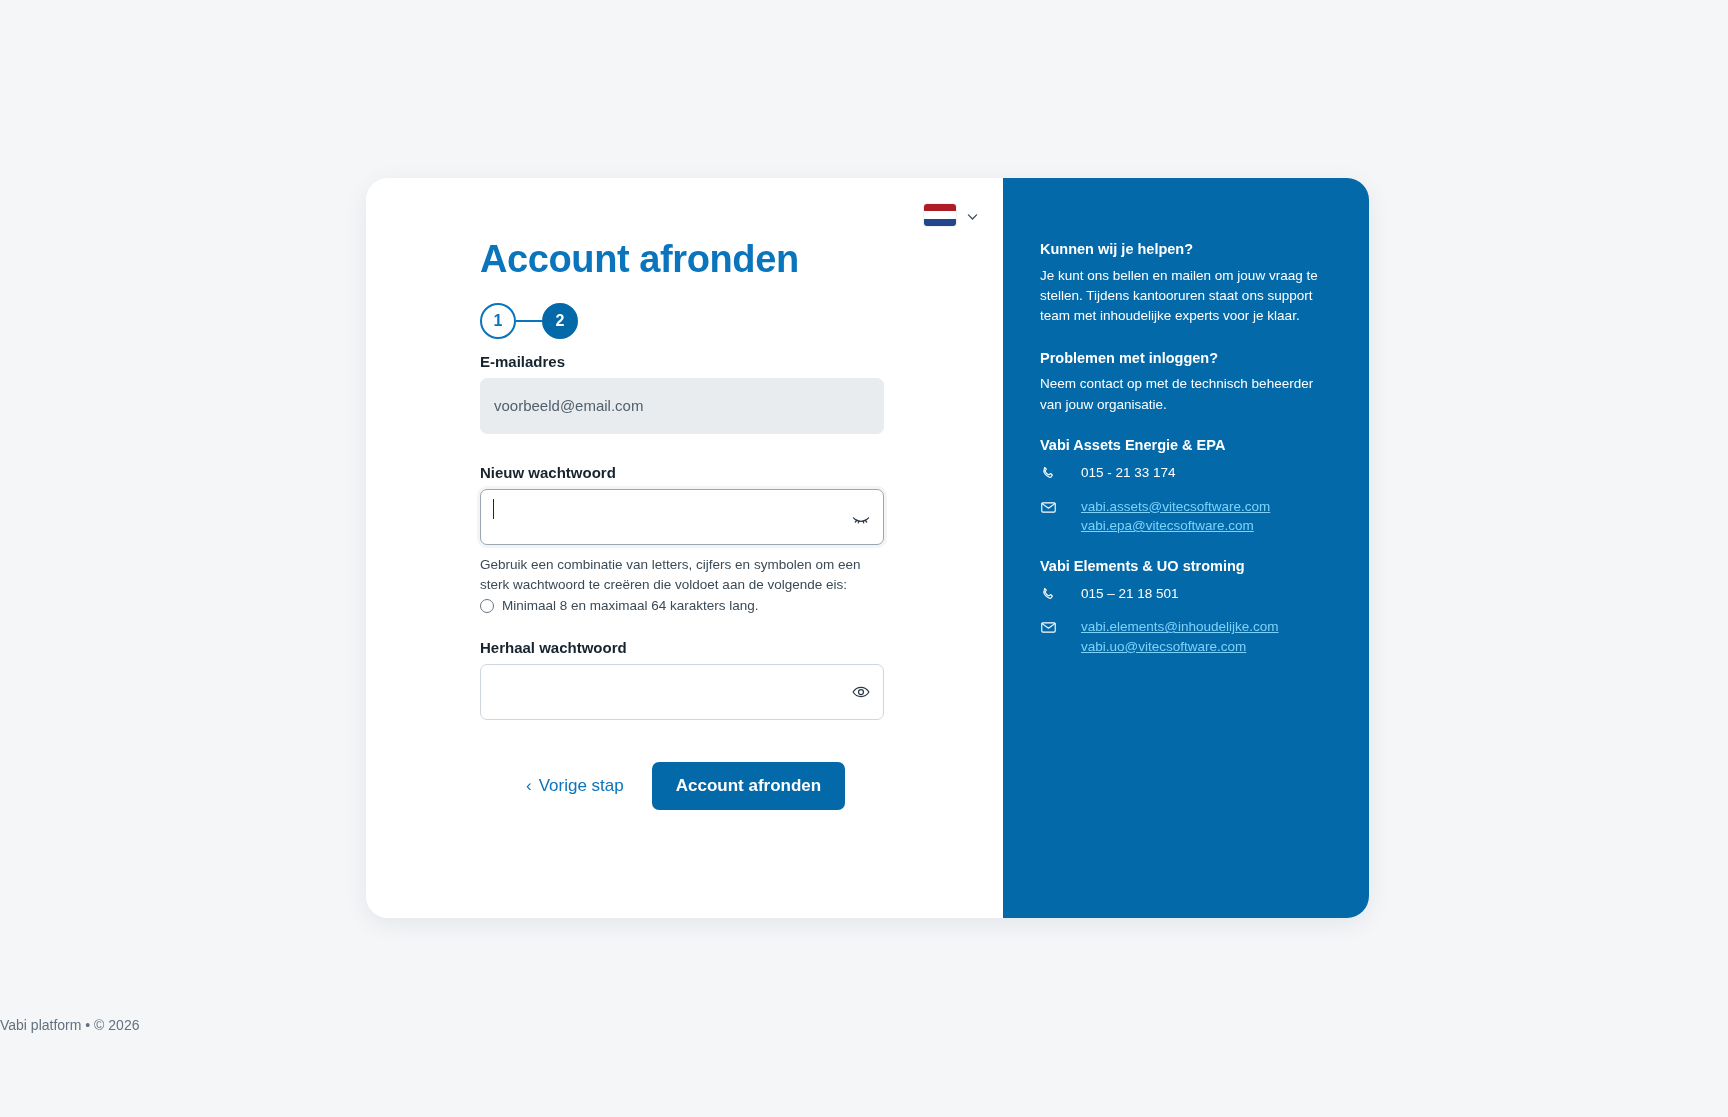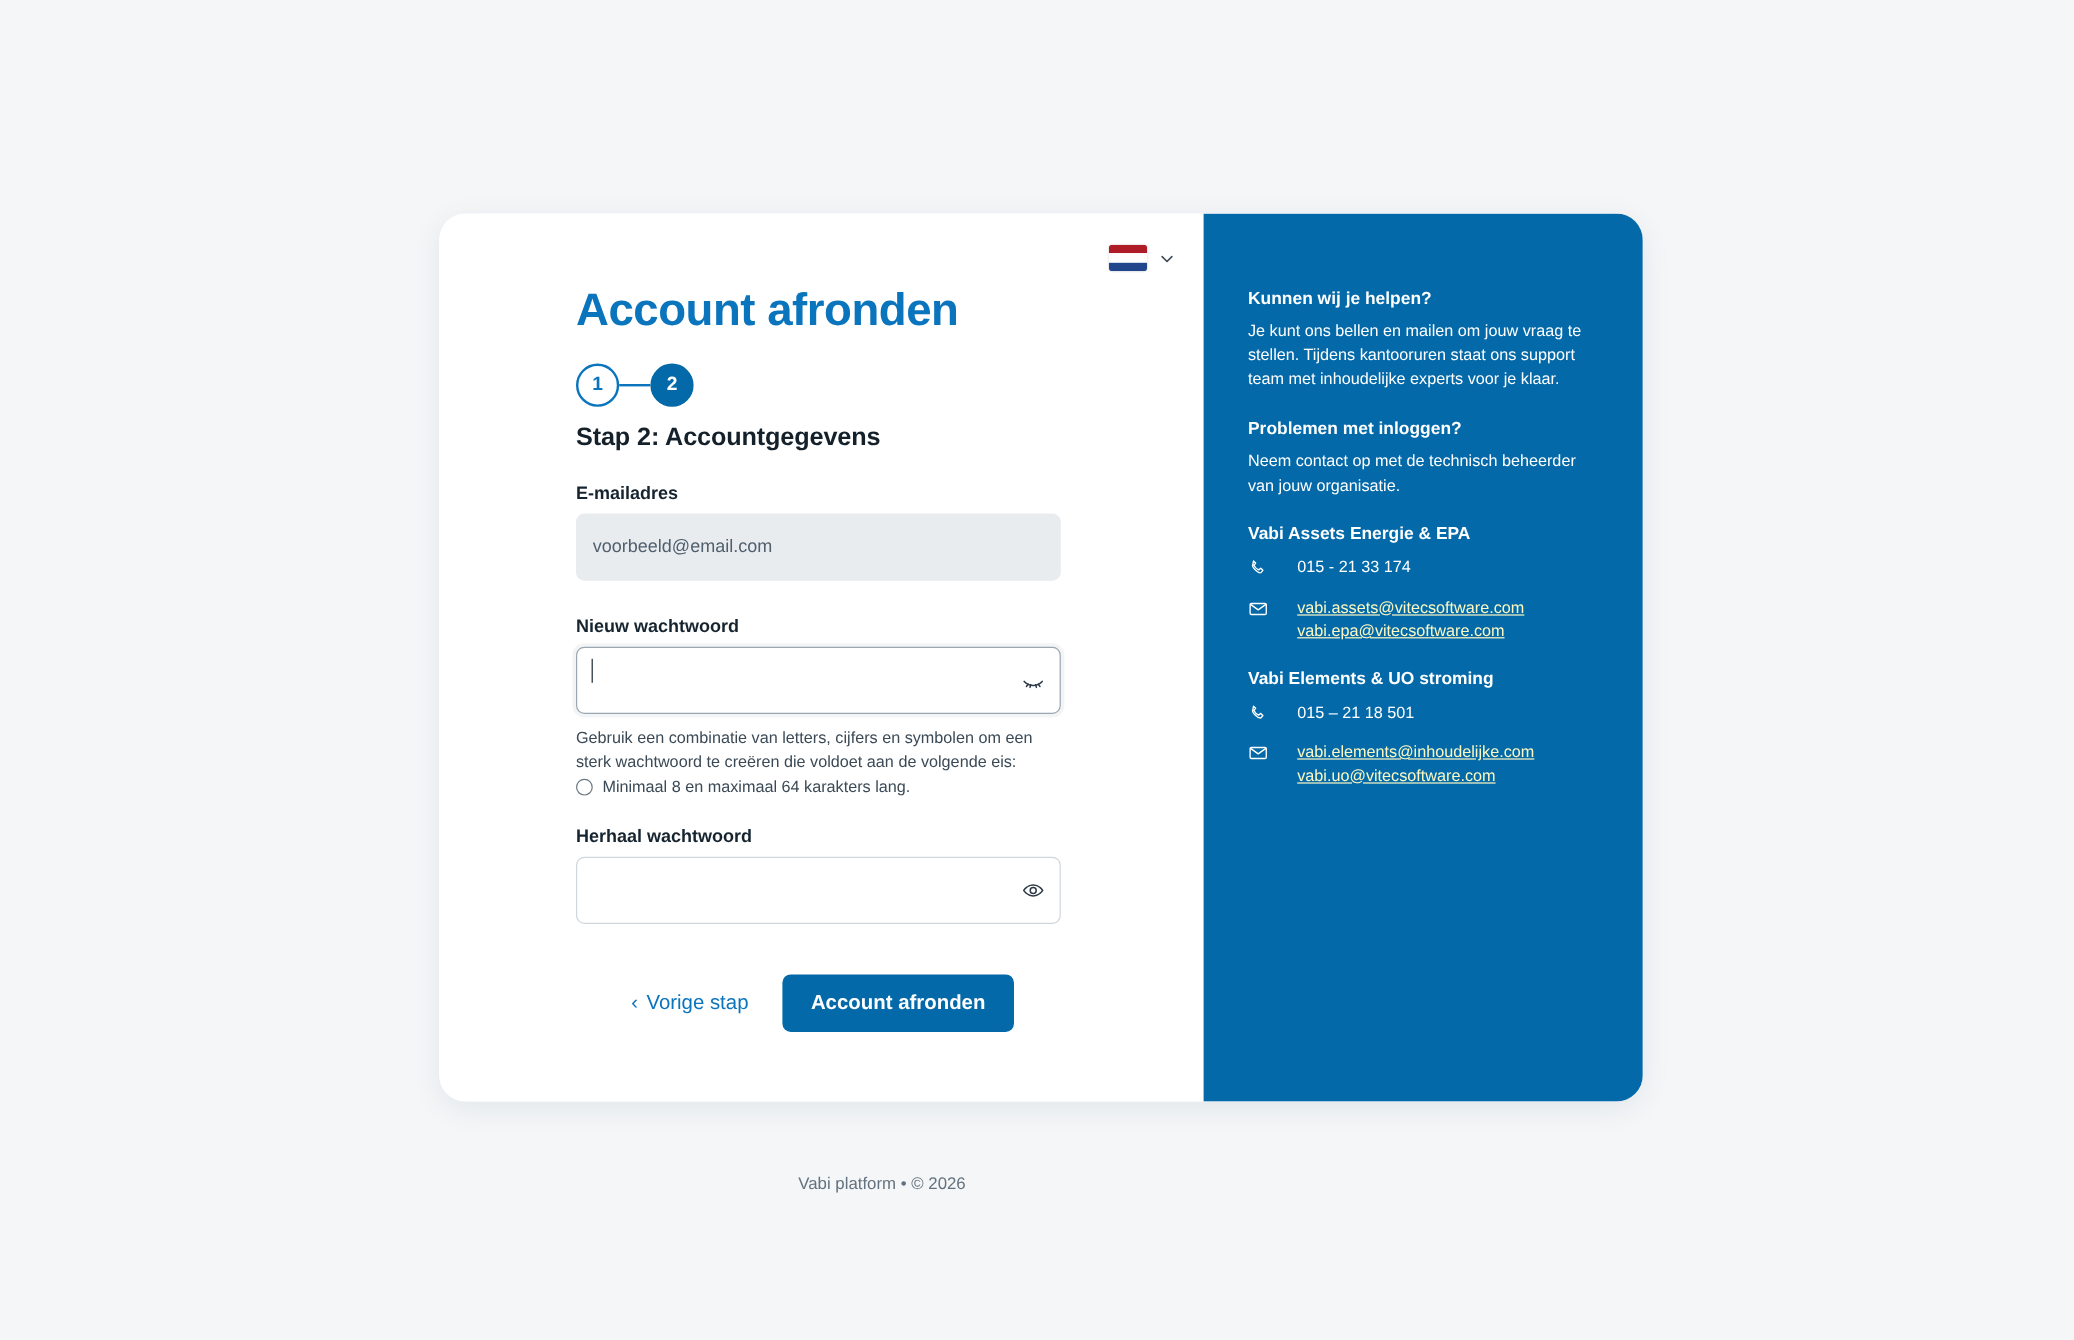--- a/index.html
+++ b/index.html
@@ -278,32 +278,31 @@
     font-size: 13.5px;
     line-height: 1.45;
   }
   .contact-icon {
     width: 17px;
     flex: none;
     margin-top: 2px;
     color: #ffffff;
   }
   .mail-links a {
-    color: #fef9c3;
+    color: #7dd3fc;
     text-decoration: underline;
     display: block;
   }
   .phone-text { color: #ffffff; }
 
   .footer {
     position: absolute;
-    top: 978px;
+    top: 1017px;
     left: 0;
     width: 1470px;
-    text-align: center;
     font-size: 14px;
     color: #63727e;
   }
 </style>
 </head>
 <body>
 
 <div class="page">
 
   <div class="card">
@@ -326,21 +325,20 @@
       <div class="left-inner">
 
         <h1 class="title">Account afronden</h1>
 
         <div class="stepper">
           <div class="step step-done">1</div>
           <div class="step-line"></div>
           <div class="step step-active">2</div>
         </div>
 
-        <h2 class="subtitle">Stap 2: Accountgegevens</h2>
 
         <div class="field-label">E-mailadres</div>
         <div class="input-wrap">
           <input class="input input-readonly" type="text" readonly="" value="voorbeeld@email.com" style="">
         </div>
 
         <div class="spacer-26"></div>
 
         <div class="field-label">Nieuw wachtwoord</div>
         <div class="input-wrap">

